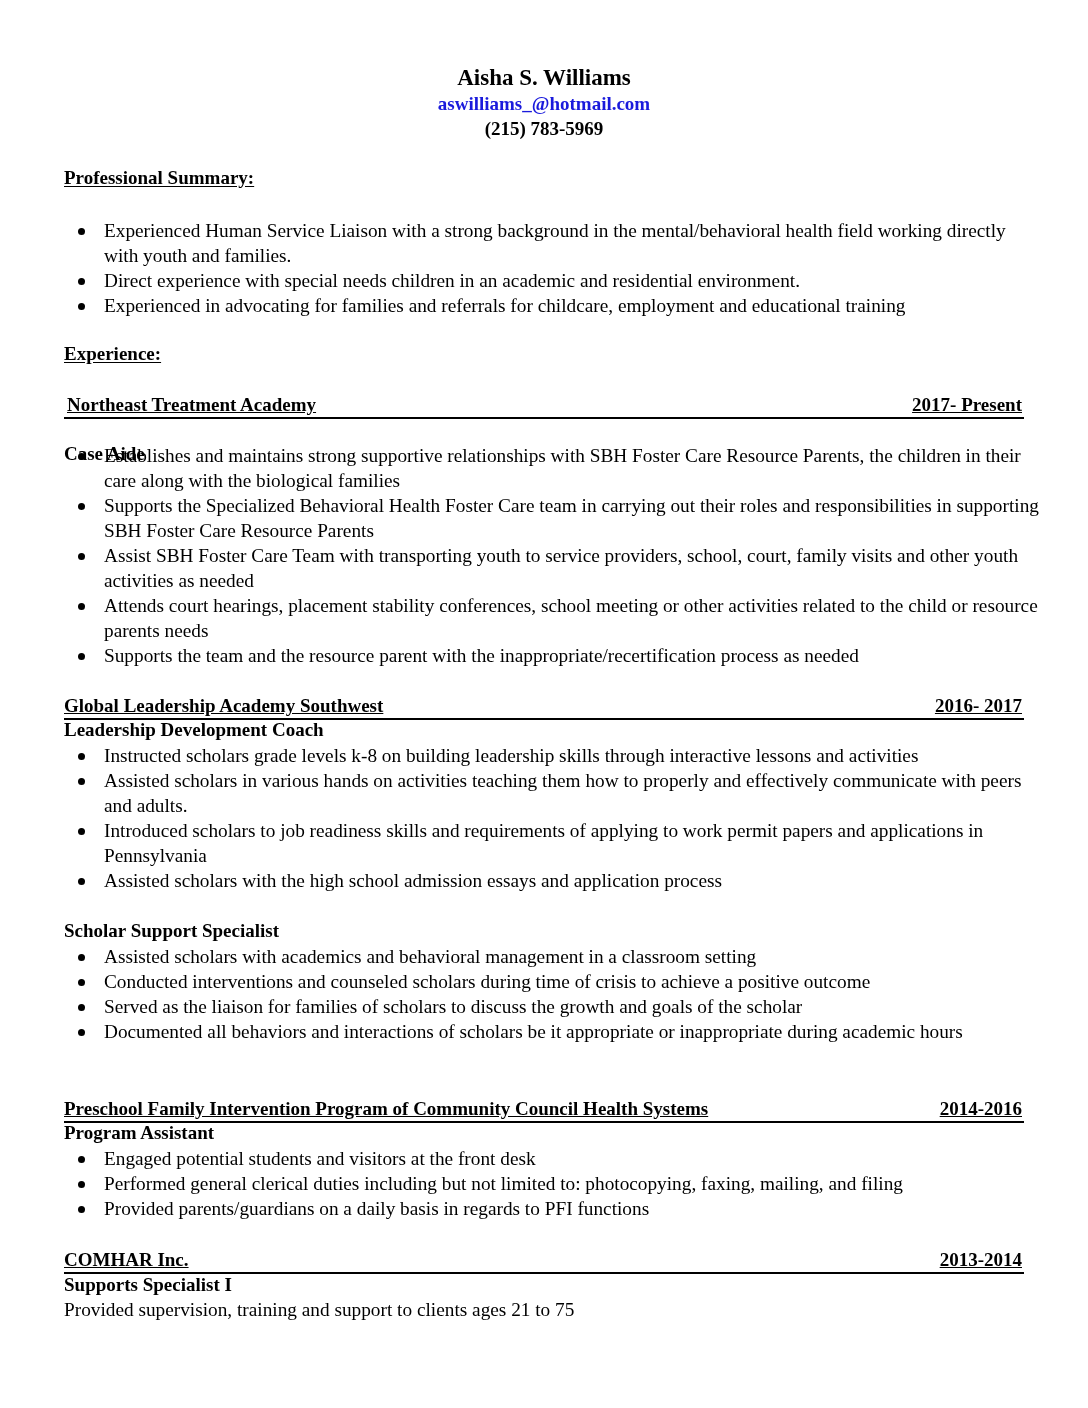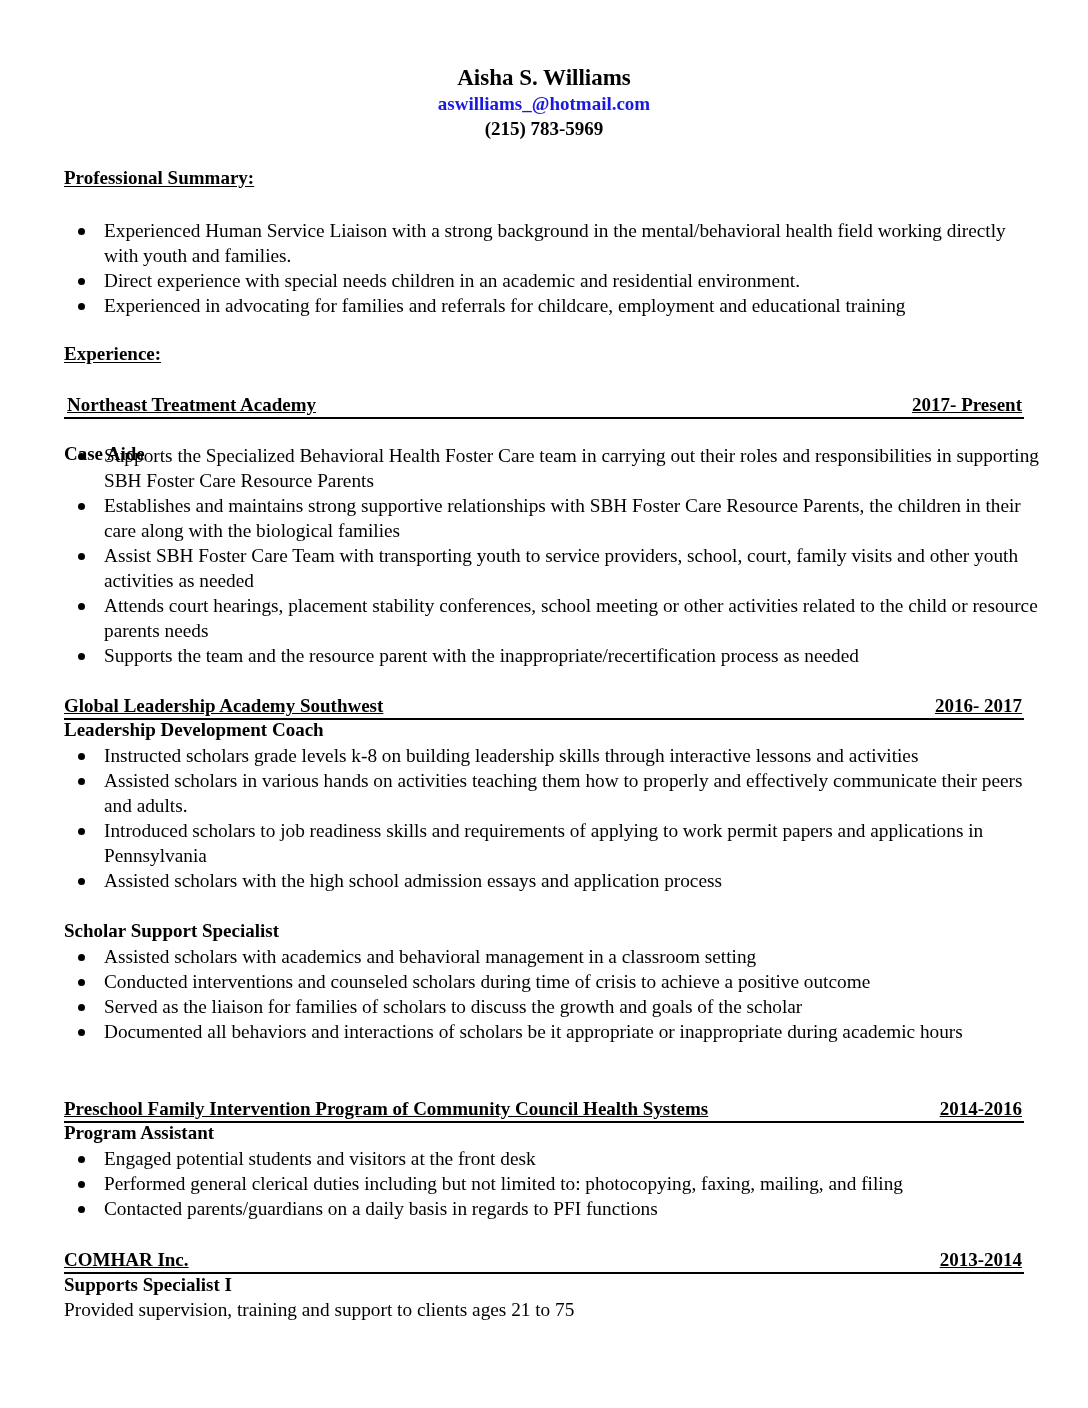--- a/index.html
+++ b/index.html
@@ -49,55 +49,55 @@
   </ul>
 
   <div class="section-heading" style="top:343px;">Experience:</div>
 
   <div class="job-header" style="top:393px;">
     <span class="org" style="left:3px;">Northeast Treatment Academy</span>
     <span class="dates">2017- Present</span>
   </div>
   <div class="job-title" style="top:442px;">Case Aide</div>
   <ul class="bullets job-list" style="top:443px;">
+    <li>Establishes and maintains strong supportive relationships with SBH Foster Care Resource Parents, the children in their care along with the biological families</li>
     <li>Supports the Specialized Behavioral Health Foster Care team in carrying out their roles and responsibilities in supporting SBH Foster Care Resource Parents</li>
-    <li>Establishes and maintains strong supportive relationships with SBH Foster Care Resource Parents, the children in their care along with the biological families</li>
     <li>Assist SBH Foster Care Team with transporting youth to service providers, school, court, family visits and other youth activities as needed</li>
     <li>Attends court hearings, placement stability conferences, school meeting or other activities related to the child or resource parents needs</li>
     <li>Supports the team and the resource parent with the inappropriate/recertification process as needed</li>
   </ul>
 
   <div class="job-header" style="top:694px;">
     <span class="org">Global Leadership Academy Southwest</span>
     <span class="dates">2016- 2017</span>
   </div>
   <div class="job-title" style="top:718px;">Leadership Development Coach</div>
   <ul class="bullets job-list" style="top:743px;">
     <li>Instructed scholars grade levels k-8 on building leadership skills through interactive lessons and activities</li>
-    <li>Assisted scholars in various hands on activities teaching them how to properly and effectively communicate their peers and adults.</li>
+    <li>Assisted scholars in various hands on activities teaching them how to properly and effectively communicate with peers and adults.</li>
     <li>Introduced scholars to job readiness skills and requirements of applying to work permit papers and applications in Pennsylvania</li>
     <li>Assisted scholars with the high school admission essays and application process</li>
   </ul>
   <div class="job-title" style="top:919px;">Scholar Support Specialist</div>
   <ul class="bullets job-list" style="top:944px;">
     <li>Assisted scholars with academics and behavioral management in a classroom setting</li>
     <li>Conducted interventions and counseled scholars during time of crisis to achieve a positive outcome</li>
     <li>Served as the liaison for families of scholars to discuss the growth and goals of the scholar</li>
     <li>Documented all behaviors and interactions of scholars be it appropriate or inappropriate during academic hours</li>
   </ul>
 
   <div class="job-header" style="top:1097px;">
     <span class="org">Preschool Family Intervention Program of Community Council Health Systems</span>
     <span class="dates">2014-2016</span>
   </div>
   <div class="job-title" style="top:1121px;">Program Assistant</div>
   <ul class="bullets job-list" style="top:1146px;">
     <li>Engaged potential students and visitors at the front desk</li>
     <li>Performed general clerical duties including but not limited to: photocopying, faxing, mailing, and filing</li>
-    <li>Contacted parents/guardians on a daily basis in regards to PFI functions</li>
+    <li>Provided parents/guardians on a daily basis in regards to PFI functions</li>
   </ul>
 
   <div class="job-header" style="top:1248px;">
     <span class="org">COMHAR Inc.</span>
     <span class="dates">2013-2014</span>
   </div>
   <div class="job-title" style="top:1273px;">Supports Specialist I</div>
   <div class="plain-line" style="top:1297px;">Provided supervision, training and support to clients ages 21 to 75</div>
 
 </div>

